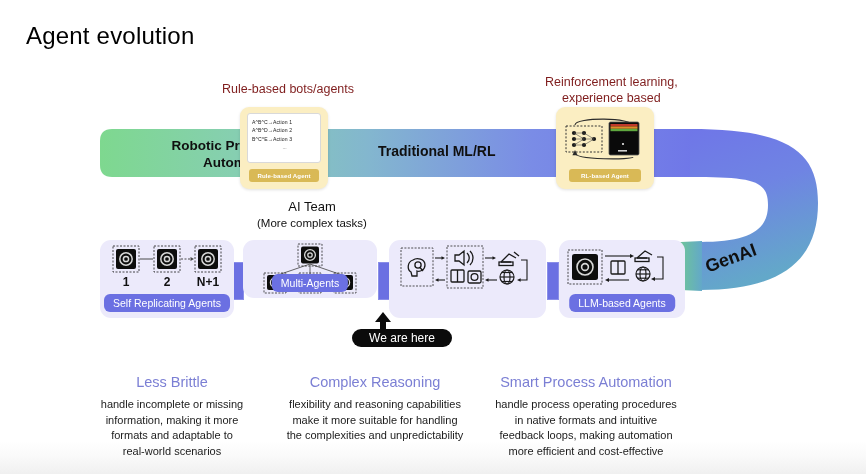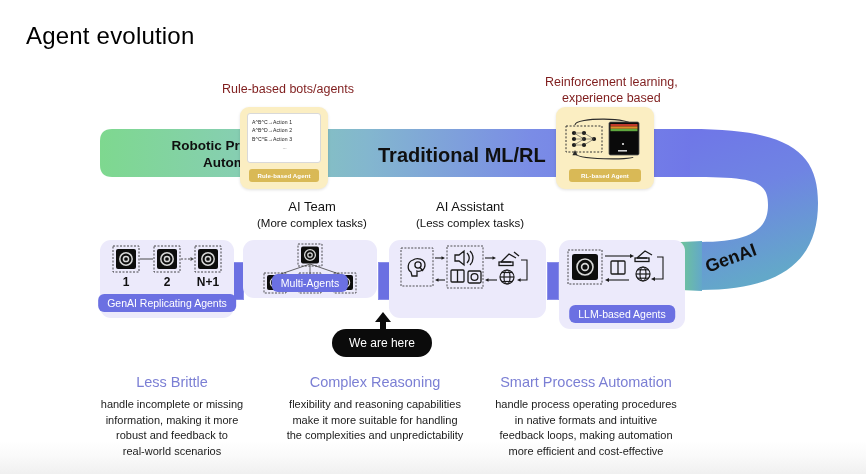--- a/index.html
+++ b/index.html
@@ -29,21 +29,21 @@
   
   .band-svg { position: absolute; left: 0; top: 0; }
 
   .band-label {
     position: absolute;
     font-weight: bold;
     color: #101010;
     line-height: 1.25;
   }
   #rpa-label { left: 128px; top: 138px; font-size: 13.5px; width: 150px; text-align: right; }
-  #mlrl-label { left: 378px; top: 143px; font-size: 20px; white-space: nowrap; }
+  #mlrl-label { left: 378px; top: 143px; font-size: 14px; white-space: nowrap; }
   #genai-label {
     left: 706px; top: 256px; font-size: 18px;
     transform: rotate(-20deg); transform-origin: left center;
     white-space: nowrap;
   }
 
   
   .caption {
     position: absolute;
     text-align: center;
@@ -116,21 +116,21 @@
   
   .agent-card {
     position: absolute;
     background: #eceafb;
     border-radius: 11px;
     box-sizing: border-box;
   }
   #card-self   { left: 100px; top: 240px; width: 134px; height: 78px; }
   #card-multi  { left: 243px; top: 240px; width: 134px; height: 58px; }
   #card-mm     { left: 389px; top: 240px; width: 157px; height: 78px; }
-  #card-llm    { left: 559px; top: 240px; width: 126px; height: 89px; }
+  #card-llm    { left: 559px; top: 240px; width: 126px; height: 78px; }
 
   .card-tag {
     position: absolute;
     left: 50%; transform: translateX(-50%);
     bottom: 6px;
     background: #6b70e2;
     color: #fff;
     font-size: 10.5px;
     border-radius: 6px;
     padding: 3px 9px;
@@ -146,22 +146,22 @@
     border: 1px solid #8a8ee8;
     box-sizing: border-box;
   }
   #conn-1 { left: 232px; }
   #conn-2 { left: 378px; }
   #conn-3 { left: 547px; }
 
   
   #we-are-here {
     position: absolute;
-    left: 332px; top: 329px;
-    width: 100px; height: 28px;
+    left: 352px; top: 329px;
+    width: 100px; height: 18px;
     background: #0b0b0b;
     border-radius: 14px;
     color: #fff;
     font-size: 12px;
     display: flex; align-items: center; justify-content: center;
     white-space: nowrap;
   }
   #wah-arrow {
     position: absolute;
     left: 373px; top: 312px;
@@ -283,24 +283,20 @@
       <rect x="55" y="37" width="9" height="1.6" fill="#cfcfcf"></rect>
       <circle cx="60" cy="31" r="1.1" fill="#e8e8e8"></circle>
     </svg>
     <div class="yellow-tag">RL-based Agent</div>
   </div>
 
   <div class="section-head" id="head-team">
     <div class="t1">AI Team</div>
     <div class="t2">(More complex tasks)</div>
   </div>
-  <div class="section-head" id="head-asst">
-    <div class="t1">AI Assistant</div>
-    <div class="t2">(Less complex tasks)</div>
-  </div>
 
   <div class="connector" id="conn-1"></div>
   <div class="connector" id="conn-2"></div>
   <div class="connector" id="conn-3"></div>
 
   <div class="agent-card" id="card-self">
     <svg class="card-art" width="134" height="58" viewBox="0 0 134 58">
       <g stroke="#333" stroke-width=".9" stroke-dasharray="2 1.5" fill="none">
         <rect x="13" y="6" width="26" height="26"></rect>
         <rect x="54" y="6" width="26" height="26"></rect>
@@ -319,21 +315,21 @@
         <circle cx="108" cy="19" r="6.2"></circle>
           <circle cx="108" cy="19" r="2.6"></circle>
       </g>
       <line x1="40" y1="19" x2="53" y2="19" stroke="#4a4a4a" stroke-width="1"></line>
       <line x1="81" y1="19" x2="92" y2="19" stroke="#4a4a4a" stroke-width="1" stroke-dasharray="2 1.5"></line>
       <polygon points="94,19 90.5,17 90.5,21" fill="#4a4a4a"></polygon>
       <text x="26" y="46" font-family="Liberation Sans, sans-serif" font-size="12" font-weight="bold" fill="#101010" text-anchor="middle">1</text>
       <text x="67" y="46" font-family="Liberation Sans, sans-serif" font-size="12" font-weight="bold" fill="#101010" text-anchor="middle">2</text>
       <text x="108" y="46" font-family="Liberation Sans, sans-serif" font-size="12" font-weight="bold" fill="#101010" text-anchor="middle">N+1</text>
     </svg>
-    <div class="card-tag">GenAI Replicating Agents</div>
+    <div class="card-tag">Self Replicating Agents</div>
   </div>
 
   <div class="agent-card" id="card-multi">
     <svg class="card-art" width="134" height="58" viewBox="0 0 134 58">
       <g stroke="#555" stroke-width=".9" fill="none">
         <line x1="67" y1="24" x2="32" y2="36"></line>
         <line x1="67" y1="24" x2="67" y2="36"></line>
         <line x1="67" y1="24" x2="102" y2="36"></line>
       </g>
       <g stroke="#333" stroke-width=".85" stroke-dasharray="2 1.4" fill="none">
@@ -472,21 +468,21 @@
   </svg>
   <div id="we-are-here">
     <span>We are here</span>
   </div>
 
   <div class="bcol" id="bcol-1">
     <div class="bhead">Less Brittle</div>
     <div class="bbody">
       <div>handle incomplete or missing</div>
       <div>information, making it more</div>
-      <div>robust and feedback to</div>
+      <div>formats and adaptable to</div>
       <div>real-world scenarios</div>
     </div>
   </div>
 
   <div class="bcol" id="bcol-2">
     <div class="bhead">Complex Reasoning</div>
     <div class="bbody">
       <div>flexibility and reasoning capabilities</div>
       <div>make it more suitable for handling</div>
       <div>the complexities and unpredictability</div>

